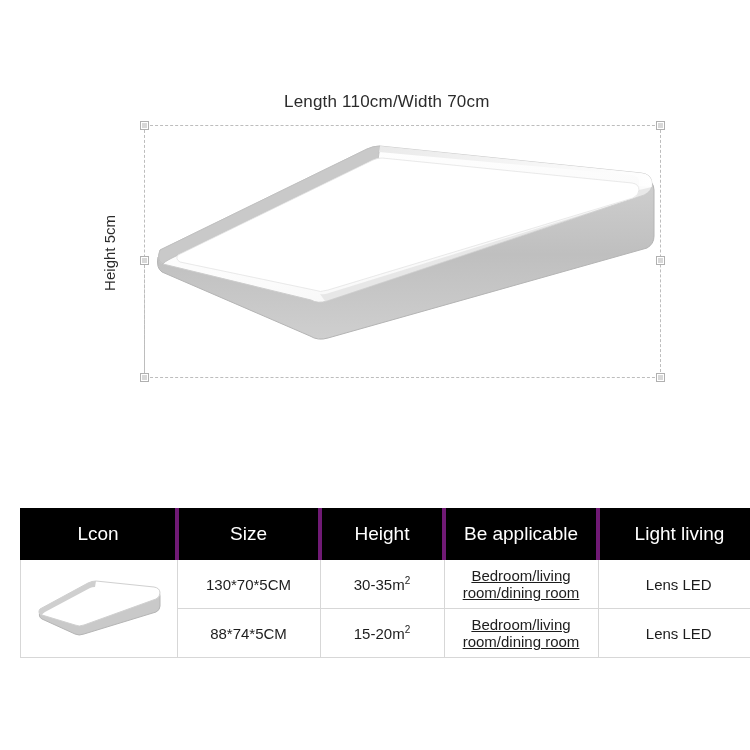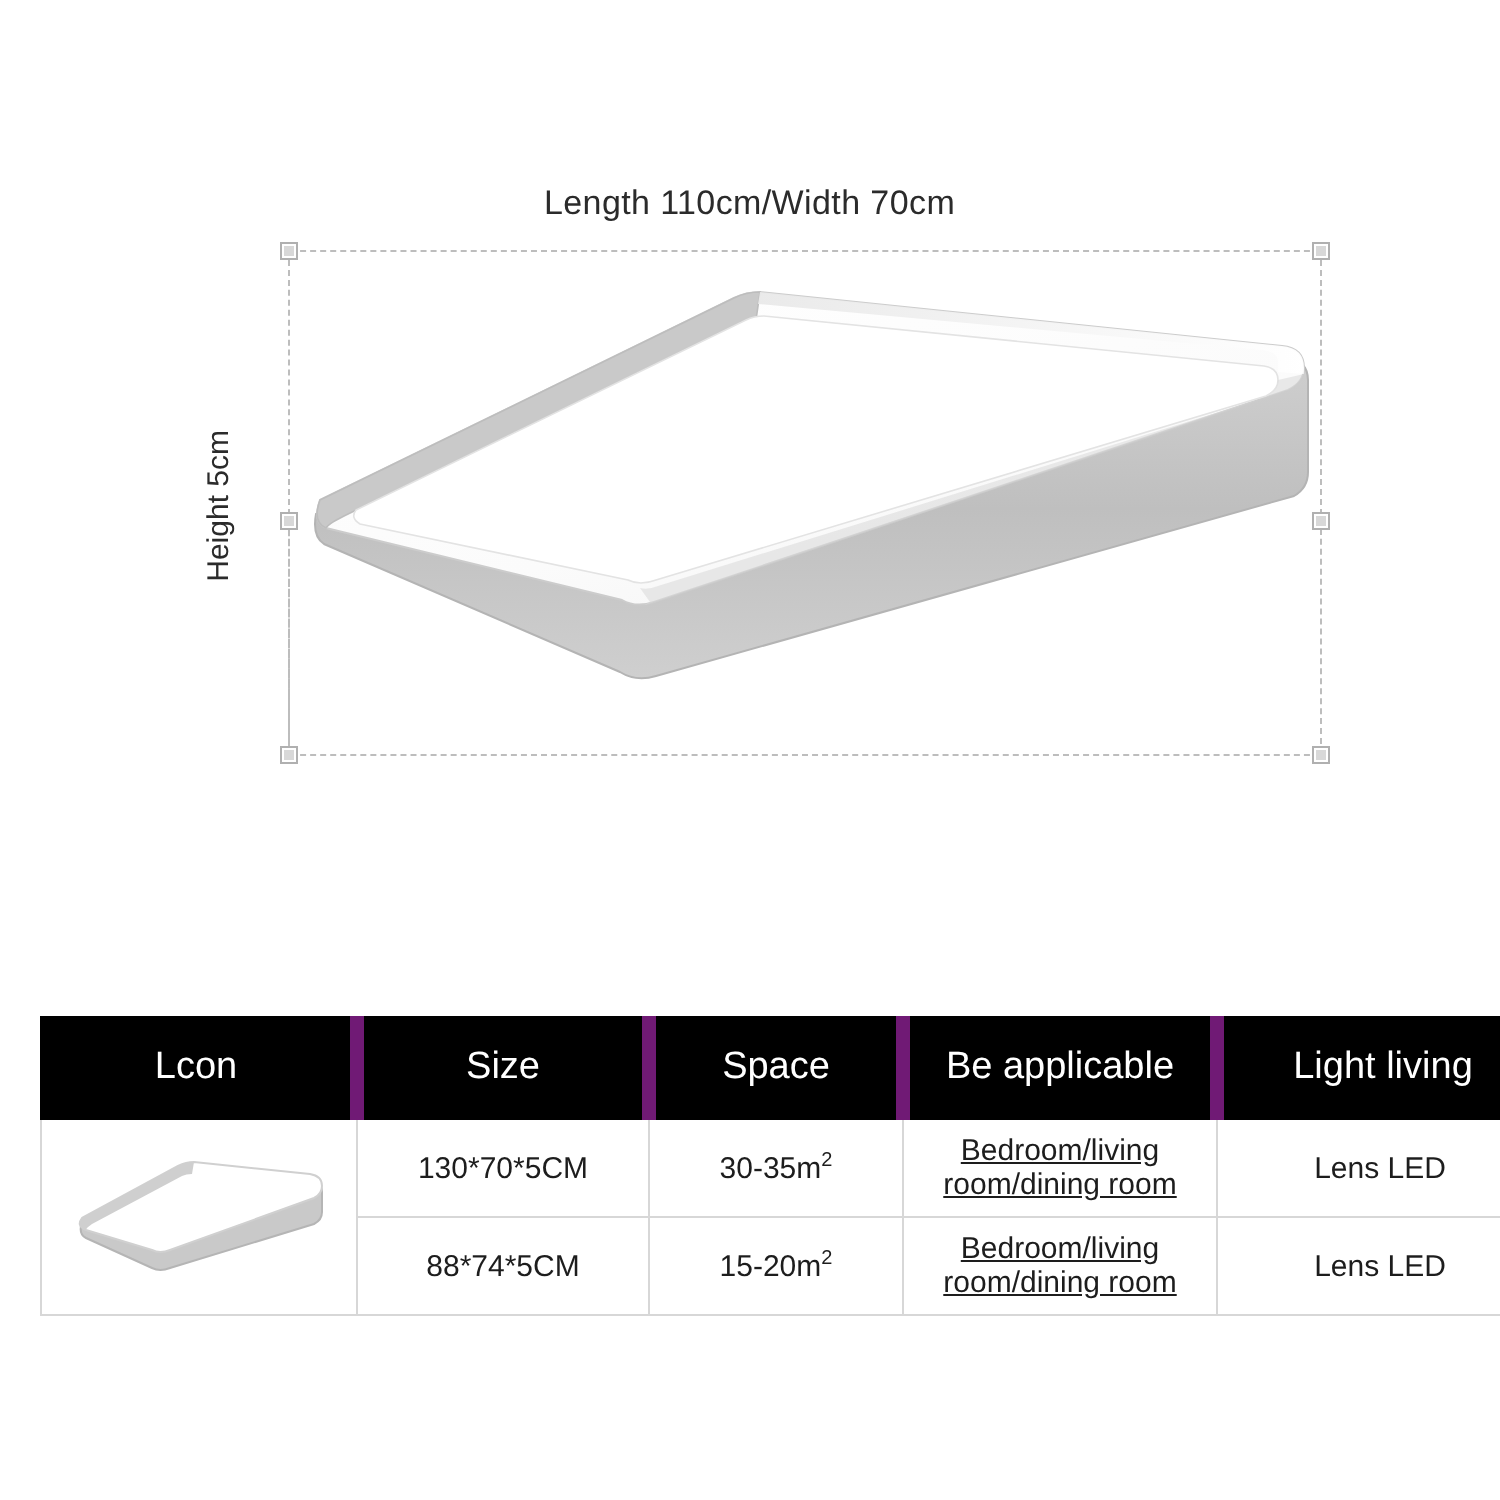--- a/index.html
+++ b/index.html
@@ -19,21 +19,21 @@
   #diagram {
     position: absolute;
     left: 0;
     top: 0;
     width: 750px;
     height: 500px;
   }
 
   #top-label {
     position: absolute;
-    left: 272px;
+    left: 284px;
     top: 92px;
     font-size: 17px;
     color: #2b2b2b;
     letter-spacing: 0.2px;
     white-space: nowrap;
   }
 
   #side-label {
     position: absolute;
     left: 101px;
@@ -102,21 +102,21 @@
   }
   #spec-table thead th {
     background: #000000;
     color: #ffffff;
     font-weight: normal;
     font-size: 19px;
     height: 48px;
     border: 1px solid #000000;
   }
   #spec-table thead th.sep {
-    border-left: 7px solid #701a75;
+    border-left: 4px solid #701a75;
     text-align: center;
   }
   #spec-table tbody td {
     height: 46px;
     font-size: 15px;
   }
   td.icon-cell {
     padding: 0;
     vertical-align: middle;
   }
@@ -239,21 +239,21 @@
     <path d="M 519 50 Q 519 56 512 59 L 209 153 Q 204 155 200 154
              L 205 161 Q 199 164 207 161 L 524 55 Q 532 51 532 44 L 532 47 Z" fill="#d9d9d9" opacity="0.55"></path>
   </svg>
 </div>
 
 <table id="spec-table">
   <thead>
     <tr>
       <th style="width:152px;">Lcon</th>
       <th class="sep" style="width:137px;">Size</th>
-      <th class="sep" style="width:118px;">Space</th>
+      <th class="sep" style="width:118px;">Height</th>
       <th class="sep" style="width:148px;">Be applicable</th>
       <th class="sep" style="width:157px;">Light living</th>
     </tr>
   </thead>
   <tbody>
     <tr>
       <td class="icon-cell" rowspan="2">
         <div class="icon-wrap">
           <svg width="134" height="62" viewBox="0 0 134 62">
             <path d="M 8 33 L 56 8 Q 60 6 64 6 L 122 12 Q 128 13 128 18 L 128 28 Q 128 32 124 34 L 52 56 Q 47 58 43 56 L 10 41 Q 6 39 8 33 Z" fill="#c9c9c9" stroke="#b5b5b5" stroke-width="1"></path>

